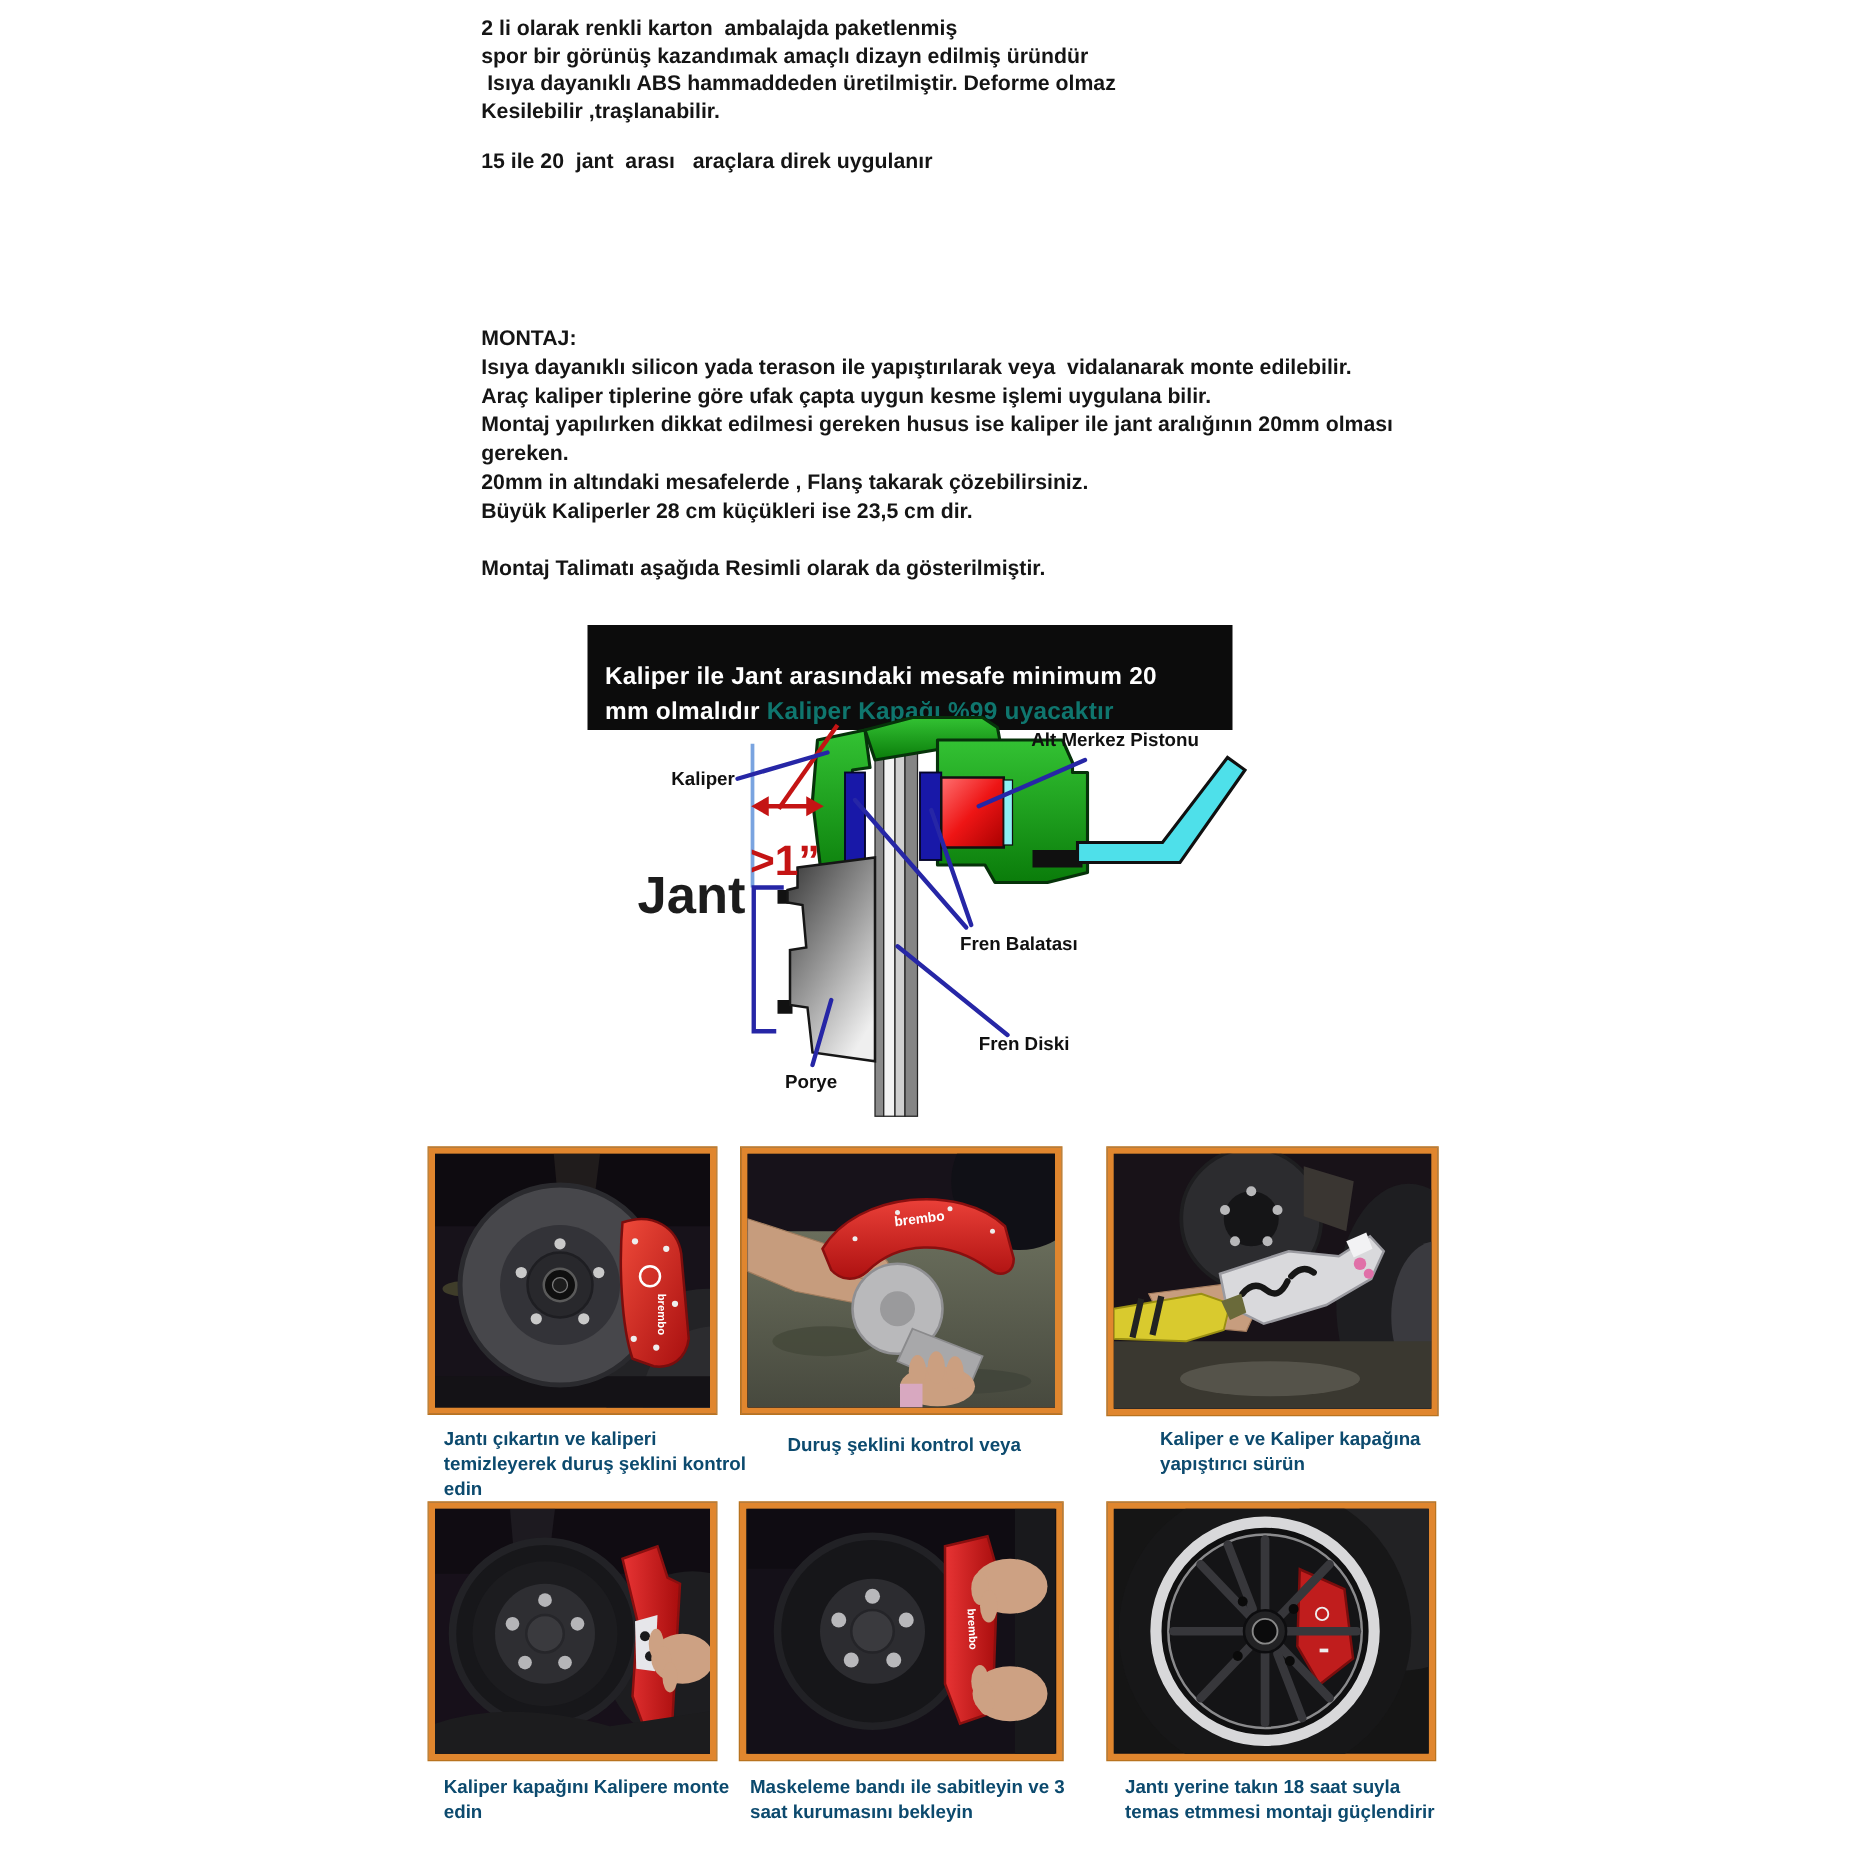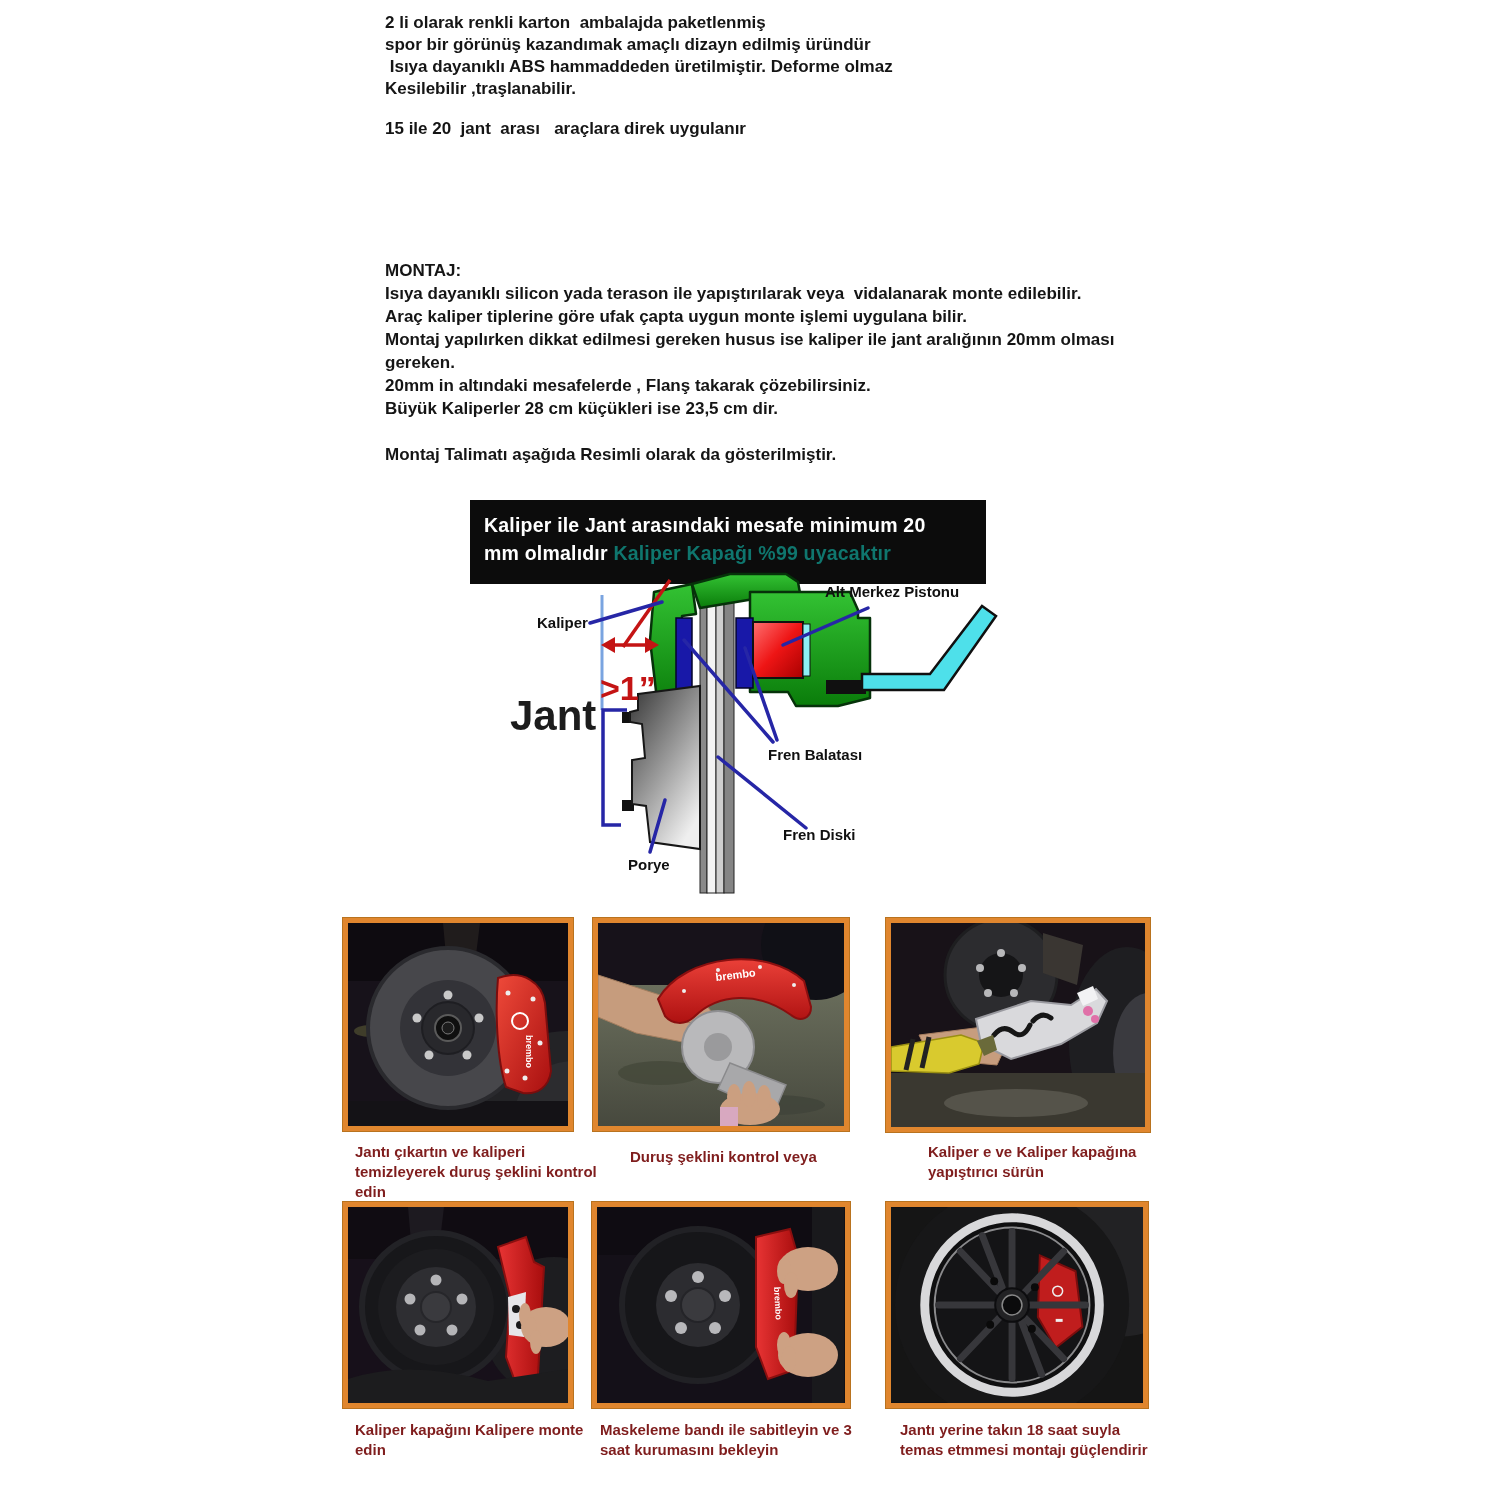--- a/index.html
+++ b/index.html
@@ -6,50 +6,50 @@
   .page {
     position:relative; width:1500px; height:1500px; background:#ffffff;
     font-family:"Liberation Sans", sans-serif; font-weight:700; color:#151515;
     overflow:hidden;
   }
   .abs { position:absolute; }
   .intro-line  { font-size:17px; line-height:22px; white-space:pre; }
   .montaj-line { font-size:17px; line-height:23px; white-space:pre; }
   .banner {
     position:absolute; left:470px; top:500px; width:516px; height:84px;
-    background:#0c0c0c; box-sizing:border-box; padding:11px 12px 0 14px;
+    background:#0c0c0c; box-sizing:border-box; padding:27px 12px 0 14px;
     font-size:19.5px; line-height:28px; color:#ffffff; letter-spacing:.2px;
   }
   .banner .red { color:#0f766e; }
   .photo {
     position:absolute; border:5px solid #e0862e; outline:1px solid #b9731f;
     background:#121014; box-sizing:border-box;
   }
   .photo svg { display:block; width:100%; height:100%; }
-  .caption { position:absolute; font-size:15px; line-height:20px; color:#7f1d1d; }
+  .caption { position:absolute; font-size:15px; line-height:20px; color:#0c4a6e; }
   svg text { font-family:"Liberation Sans", sans-serif; font-weight:700; }
   .dlabel { font-size:15px; fill:#101010; }
 </style>
 </head>
 <body>
 
 <div class="page">
 
   <div class="abs" style="left:385px; top:12px;">
     <div class="intro-line">2 li olarak renkli karton  ambalajda paketlenmiş</div>
     <div class="intro-line">spor bir görünüş kazandımak amaçlı dizayn edilmiş üründür</div>
     <div class="intro-line"> Isıya dayanıklı ABS hammaddeden üretilmiştir. Deforme olmaz</div>
     <div class="intro-line">Kesilebilir ,traşlanabilir.</div>
   </div>
   <div class="abs intro-line" style="left:385px; top:118px;">15 ile 20  jant  arası   araçlara direk uygulanır</div>
 
   <div class="abs" style="left:385px; top:238px;margin-top:21px;">
     <div class="montaj-line">MONTAJ:</div>
     <div class="montaj-line">Isıya dayanıklı silicon yada terason ile yapıştırılarak veya  vidalanarak monte edilebilir.</div>
-    <div class="montaj-line">Araç kaliper tiplerine göre ufak çapta uygun monte işlemi uygulana bilir.</div>
+    <div class="montaj-line">Araç kaliper tiplerine göre ufak çapta uygun kesme işlemi uygulana bilir.</div>
     <div class="montaj-line">Montaj yapılırken dikkat edilmesi gereken husus ise kaliper ile jant aralığının 20mm olması</div>
     <div class="montaj-line">gereken.</div>
     <div class="montaj-line">20mm in altındaki mesafelerde , Flanş takarak çözebilirsiniz.</div>
     <div class="montaj-line">Büyük Kaliperler 28 cm küçükleri ise 23,5 cm dir.</div>
     <div class="montaj-line" style="height:23px;"></div>
     <div class="montaj-line">Montaj Talimatı aşağıda Resimli olarak da gösterilmiştir.</div>
   </div>
 
   <div class="banner">
     <div>Kaliper ile Jant arasındaki mesafe minimum  20</div>

